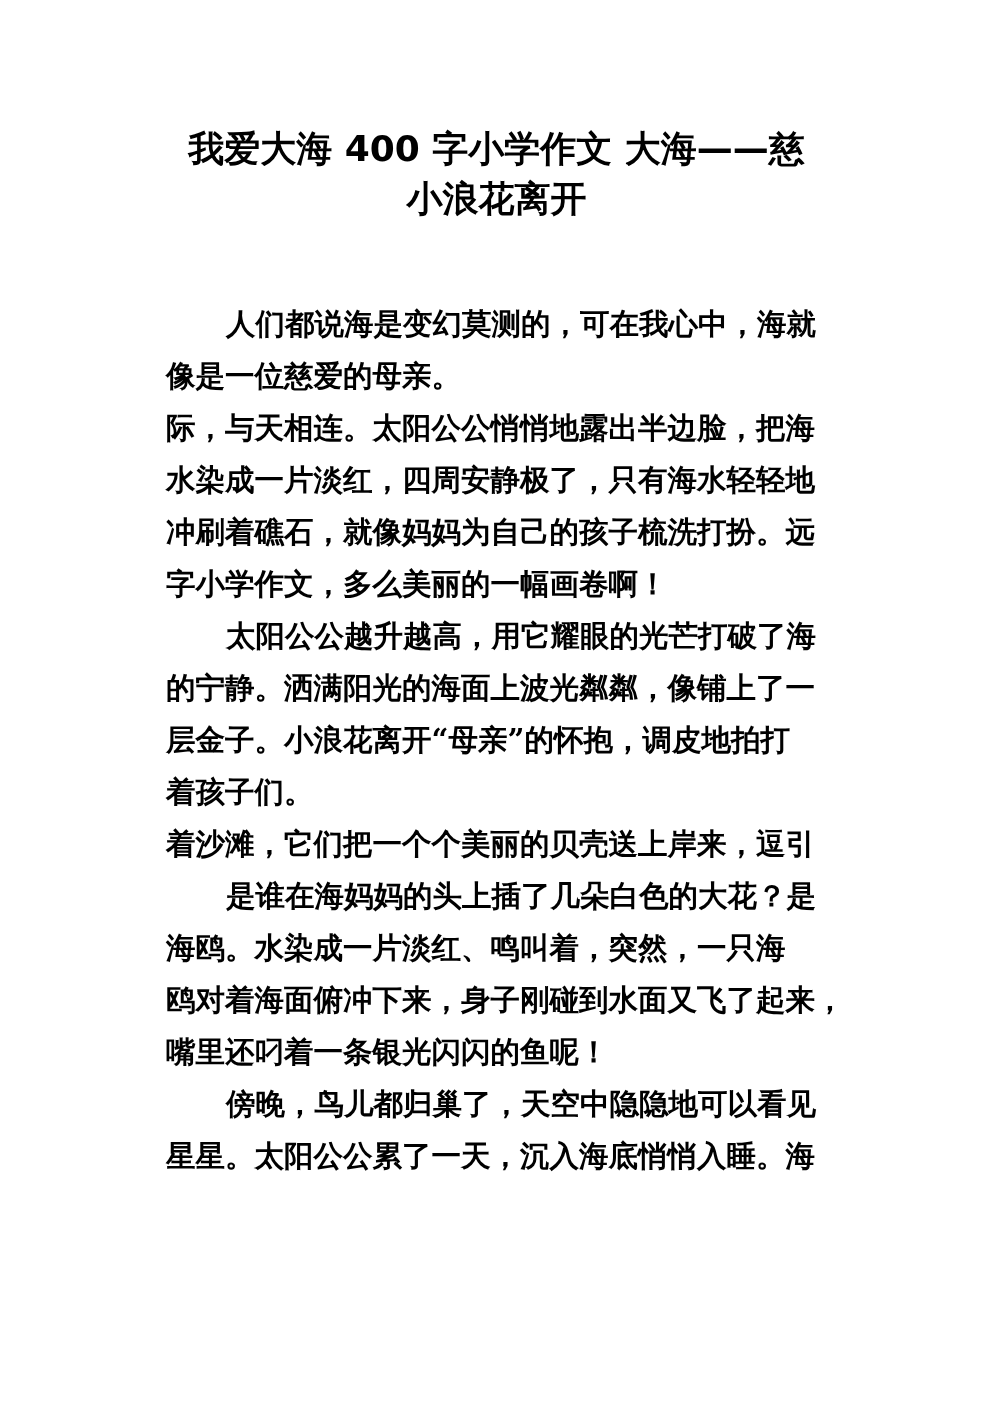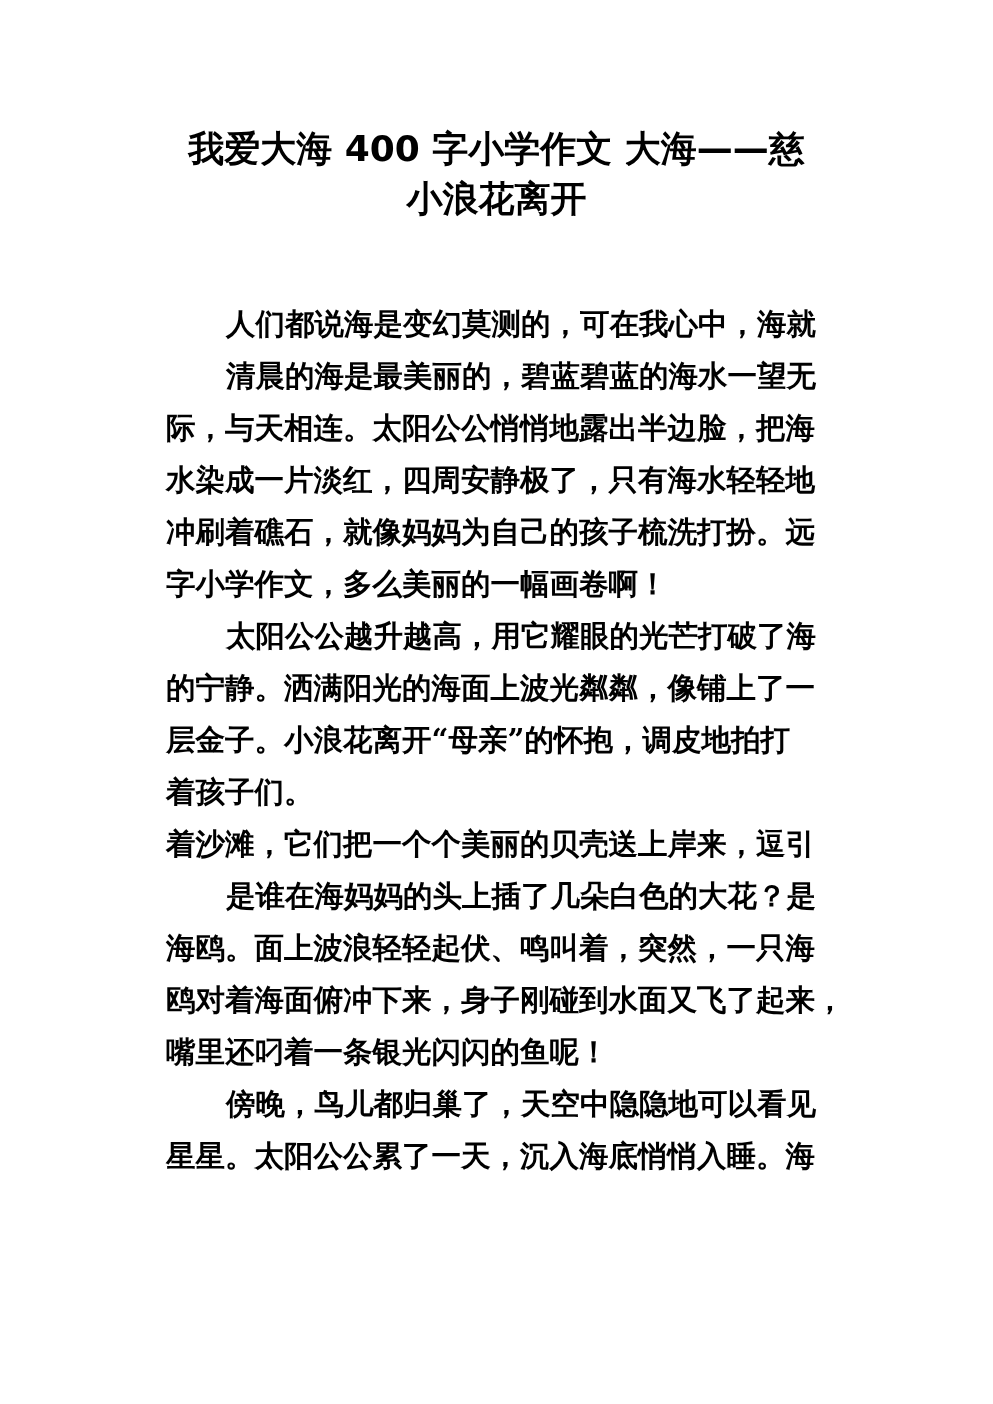--- a/index.html
+++ b/index.html
@@ -68,41 +68,41 @@
 
   <h1 class="title">
     <span class="line">我爱大海 400 字小学作文  大海——慈</span>
     <span class="line">小浪花离开</span>
   </h1>
 
   <div class="body">
 
     <p class="para">
       <span class="ln first">人们都说海是变幻莫测的，可在我心中，海就</span>
+      <span class="ln">像是一位慈爱的母亲。</span>
     </p>
 
     <p class="para">
-      <span class="ln first">清晨的海是最美丽的，碧蓝碧蓝的海水一望无</span>
       <span class="ln">际，与天相连。太阳公公悄悄地露出半边脸，把海</span>
       <span class="ln">水染成一片淡红，四周安静极了，只有海水轻轻地</span>
       <span class="ln">冲刷着礁石，就像妈妈为自己的孩子梳洗打扮。远</span>
       <span class="ln">字小学作文，多么美丽的一幅画卷啊！</span>
     </p>
 
     <p class="para">
       <span class="ln first">太阳公公越升越高，用它耀眼的光芒打破了海</span>
       <span class="ln">的宁静。洒满阳光的海面上波光粼粼，像铺上了一</span>
       <span class="ln">层金子。小浪花离开“母亲”的怀抱，调皮地拍打</span>
       <span class="ln">着孩子们。</span>
       <span class="ln">着沙滩，它们把一个个美丽的贝壳送上岸来，逗引</span>
     </p>
 
     <p class="para">
       <span class="ln first">是谁在海妈妈的头上插了几朵白色的大花？是</span>
-      <span class="ln">海鸥。面上波浪轻轻起伏、鸣叫着，突然，一只海</span>
+      <span class="ln">海鸥。水染成一片淡红、鸣叫着，突然，一只海</span>
       <span class="ln">鸥对着海面俯冲下来，身子刚碰到水面又飞了起来，</span>
       <span class="ln">嘴里还叼着一条银光闪闪的鱼呢！</span>
     </p>
 
     <p class="para">
       <span class="ln first">傍晚，鸟儿都归巢了，天空中隐隐地可以看见</span>
       <span class="ln">星星。太阳公公累了一天，沉入海底悄悄入睡。海</span>
     </p>
 
   </div>

